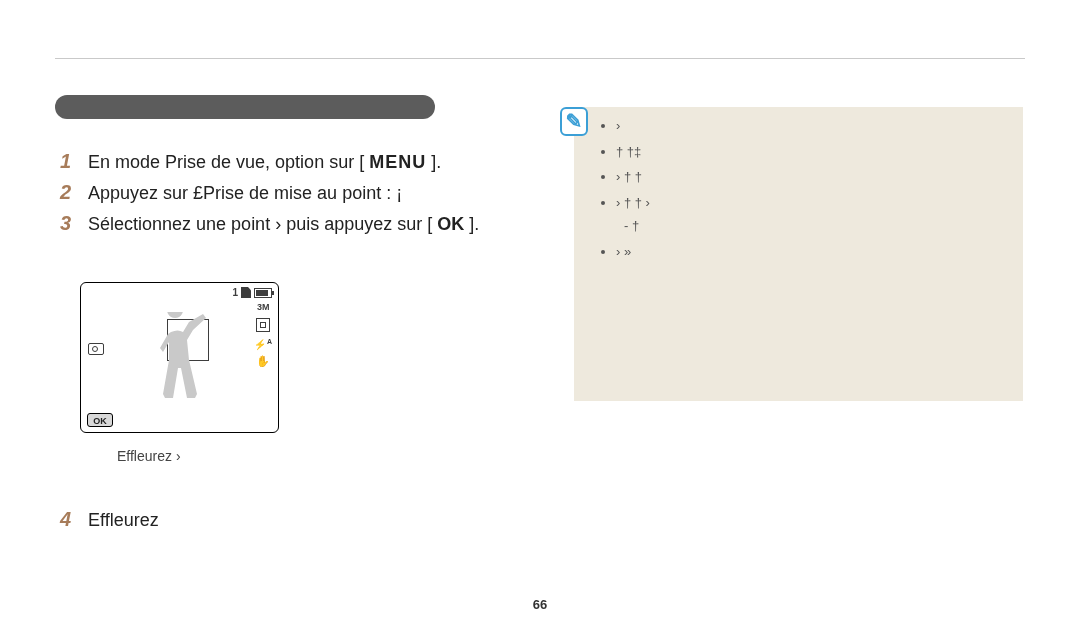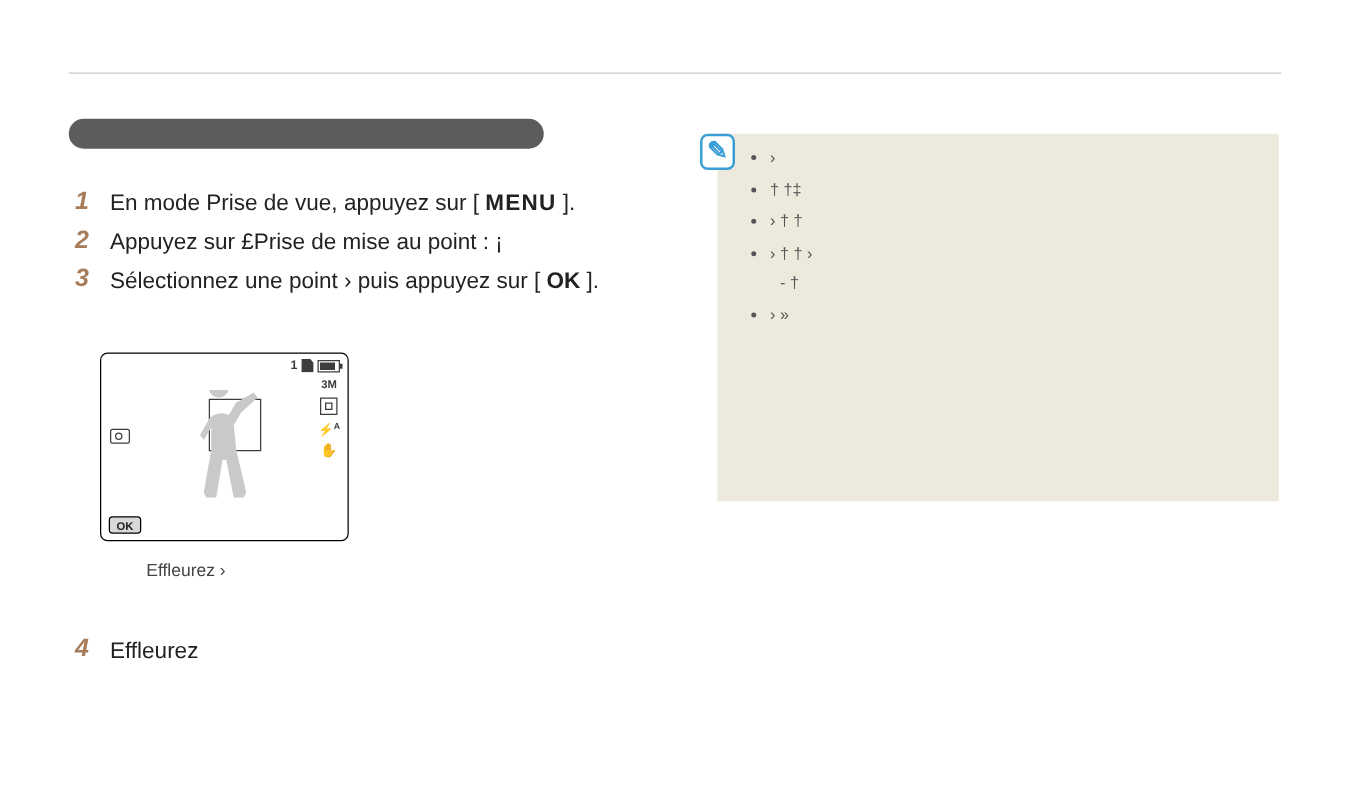--- a/index.html
+++ b/index.html
@@ -292,21 +292,21 @@
 <body>
 
 <div class="page">
   <div class="top-rule"></div>
   <div class="pill"></div>
 
   <div class="steps">
     <div class="step">
       <span class="step-num">1</span>
       <span class="step-body">
-        <span>En mode Prise de vue, appuyez sur [</span>
+        <span>En mode Prise de vue, option sur [</span>
         <span class="menu">MENU</span>
         <span>].</span>
       </span>
     </div>
     <div class="step">
       <span class="step-num">2</span>
       <span class="step-body">Appuyez sur £Prise de mise au point : ¡</span>
     </div>
     <div class="step">
       <span class="step-num">3</span>
@@ -360,13 +360,14 @@
       <li>
         <span>› † † ›</span>
         <ul>
           <li>†</li>
         </ul>
       </li>
       <li>› »</li>
     </ul>
   </div>
 
+  <div class="page-num">66</div>
 </div>
 
 </body></html>

